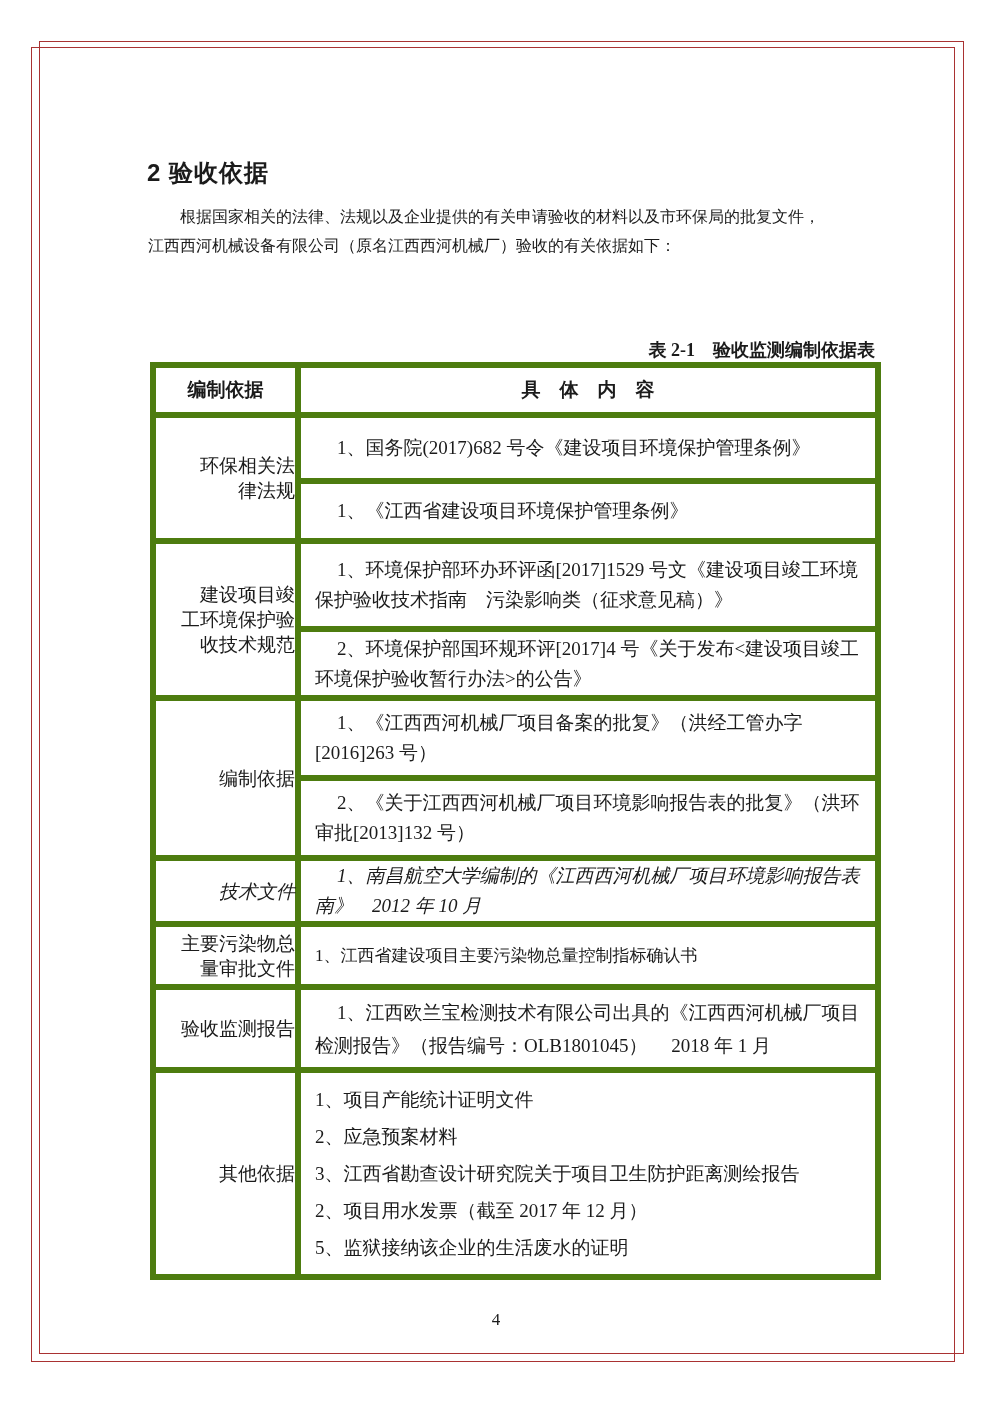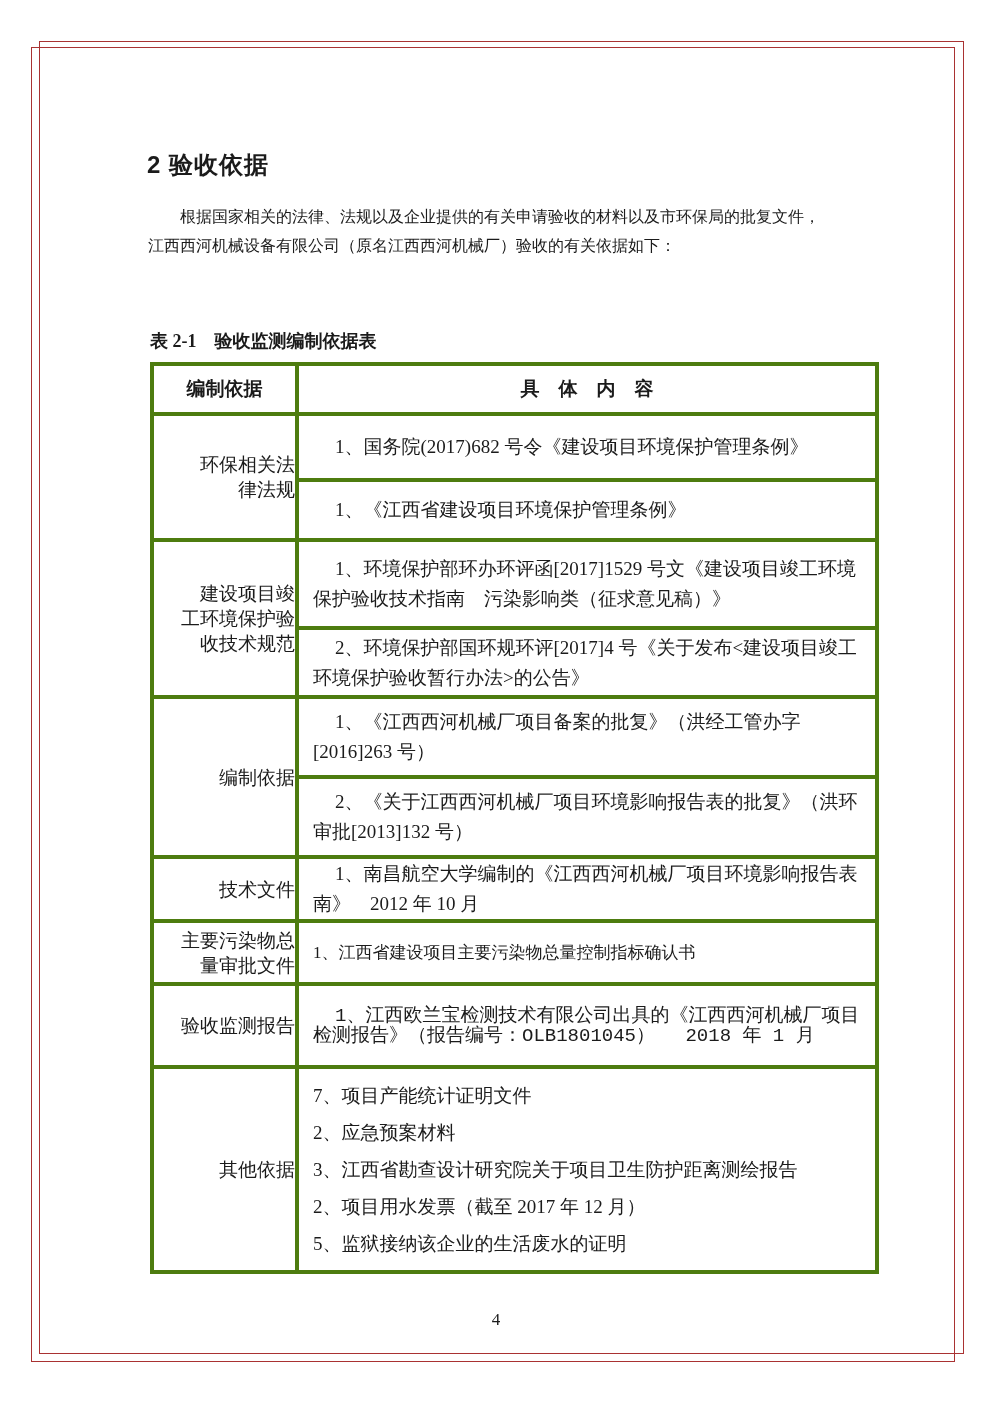--- a/index.html
+++ b/index.html
@@ -13,61 +13,61 @@
     color: #1b1b1b;
   }
 
   
   .frame { position: absolute; border: 1px solid #a93232; background: transparent; }
   .frame-a { left: 31px; top: 47px; width: 924px; height: 1315px; }
   .frame-b { left: 39px; top: 41px; width: 925px; height: 1313px; }
 
   .section-title {
     position: absolute;
-    left: 147px; top: 133px;
+    left: 147px; top: 141px;
     font-family: "Liberation Sans", "DejaVu Sans", sans-serif;
     font-size: 24px;
     font-weight: bold;
     letter-spacing: 1px;
   }
 
   .intro {
     position: absolute;
     left: 148px; top: 186px;
     width: 672px;
     font-size: 16px;
     line-height: 29px;
     text-align: justify;
     text-indent: 2em;
   }
 
   .table-caption {
     position: absolute;
-    left: 150px; top: 329px;
+    left: 150px; top: 338px;
     width: 725px;
-    text-align: left;
+    text-align: right;
     font-size: 18px;
     font-weight: bold;
   }
 
   table.basis-table {
     position: absolute;
     left: 150px; top: 362px;
     width: 725px;
     border-collapse: collapse;
     table-layout: fixed;
     border-top: 3px solid #242424;
     border-bottom: 3px solid #6d6d6d;
     border-left: 1px solid #3a3a3a;
     border-right: 1px solid #3a3a3a;
   }
   .basis-table col.c1 { width: 145px; }
   .basis-table col.c2 { width: 580px; }
   .basis-table th, .basis-table td {
-    border: 4px solid #4d7c0f;
+    border: 6px solid #4d7c0f;
     vertical-align: middle;
     font-weight: normal;
     padding: 0;
   }
   .basis-table th {
     font-weight: bold;
     font-size: 19px;
     text-align: center;
   }
   td.cat {
@@ -77,30 +77,30 @@
     white-space: pre-line;
   }
   td.content {
     font-size: 19px;
     line-height: 30px;
     padding-left: 14px;
     padding-right: 8px;
   }
   td.content.indent { text-indent: 22px; }
   td.content.small { font-size: 17px; }
-  td.content.roomy { line-height: 20px; font-family: Liberation Mono, monospace; }
+  td.content.roomy { line-height: 33px; }
 
   .h-hdr { height: 50px; }
   .h-r1a { height: 66px; }
   .h-r1b { height: 60px; }
   .h-r2a { height: 88px; }
   .h-r2b { height: 69px; }
   .h-r3a { height: 80px; }
   .h-r3b { height: 80px; }
-  .h-r4  { height: 50px; }
+  .h-r4  { height: 50px; font-style: italic; }
   .h-r5  { height: 63px; }
   .h-r6  { height: 83px; border-radius: 27px; }
   .h-r7  { height: 199px; }
 
   td.other-cell { padding: 8px 8px 8px 14px; }
   .other-list { display: flex; flex-direction: column; justify-content: space-between; height: 100%; min-height: 183px; }
   .other-item { font-size: 19px; line-height: 37px; }
 
   .page-number {
     position: absolute;
@@ -173,21 +173,21 @@
 
     <tr class="h-r6">
       <td class="cat">验收监测报告</td>
       <td class="content indent roomy">1、江西欧兰宝检测技术有限公司出具的《江西西河机械厂项目检测报告》（报告编号：OLB1801045）　 2018 年 1 月</td>
     </tr>
 
     <tr class="h-r7">
       <td class="cat">其他依据</td>
       <td class="content other-cell">
         <div class="other-list">
-          <div class="other-item">7、项目产能统计证明文件</div>
+          <div class="other-item">1、项目产能统计证明文件</div>
           <div class="other-item">2、应急预案材料</div>
           <div class="other-item">3、江西省勘查设计研究院关于项目卫生防护距离测绘报告</div>
           <div class="other-item">2、项目用水发票（截至 2017 年 12 月）</div>
           <div class="other-item">5、监狱接纳该企业的生活废水的证明</div>
         </div>
       </td>
     </tr>
   </tbody>
 </table>
 

